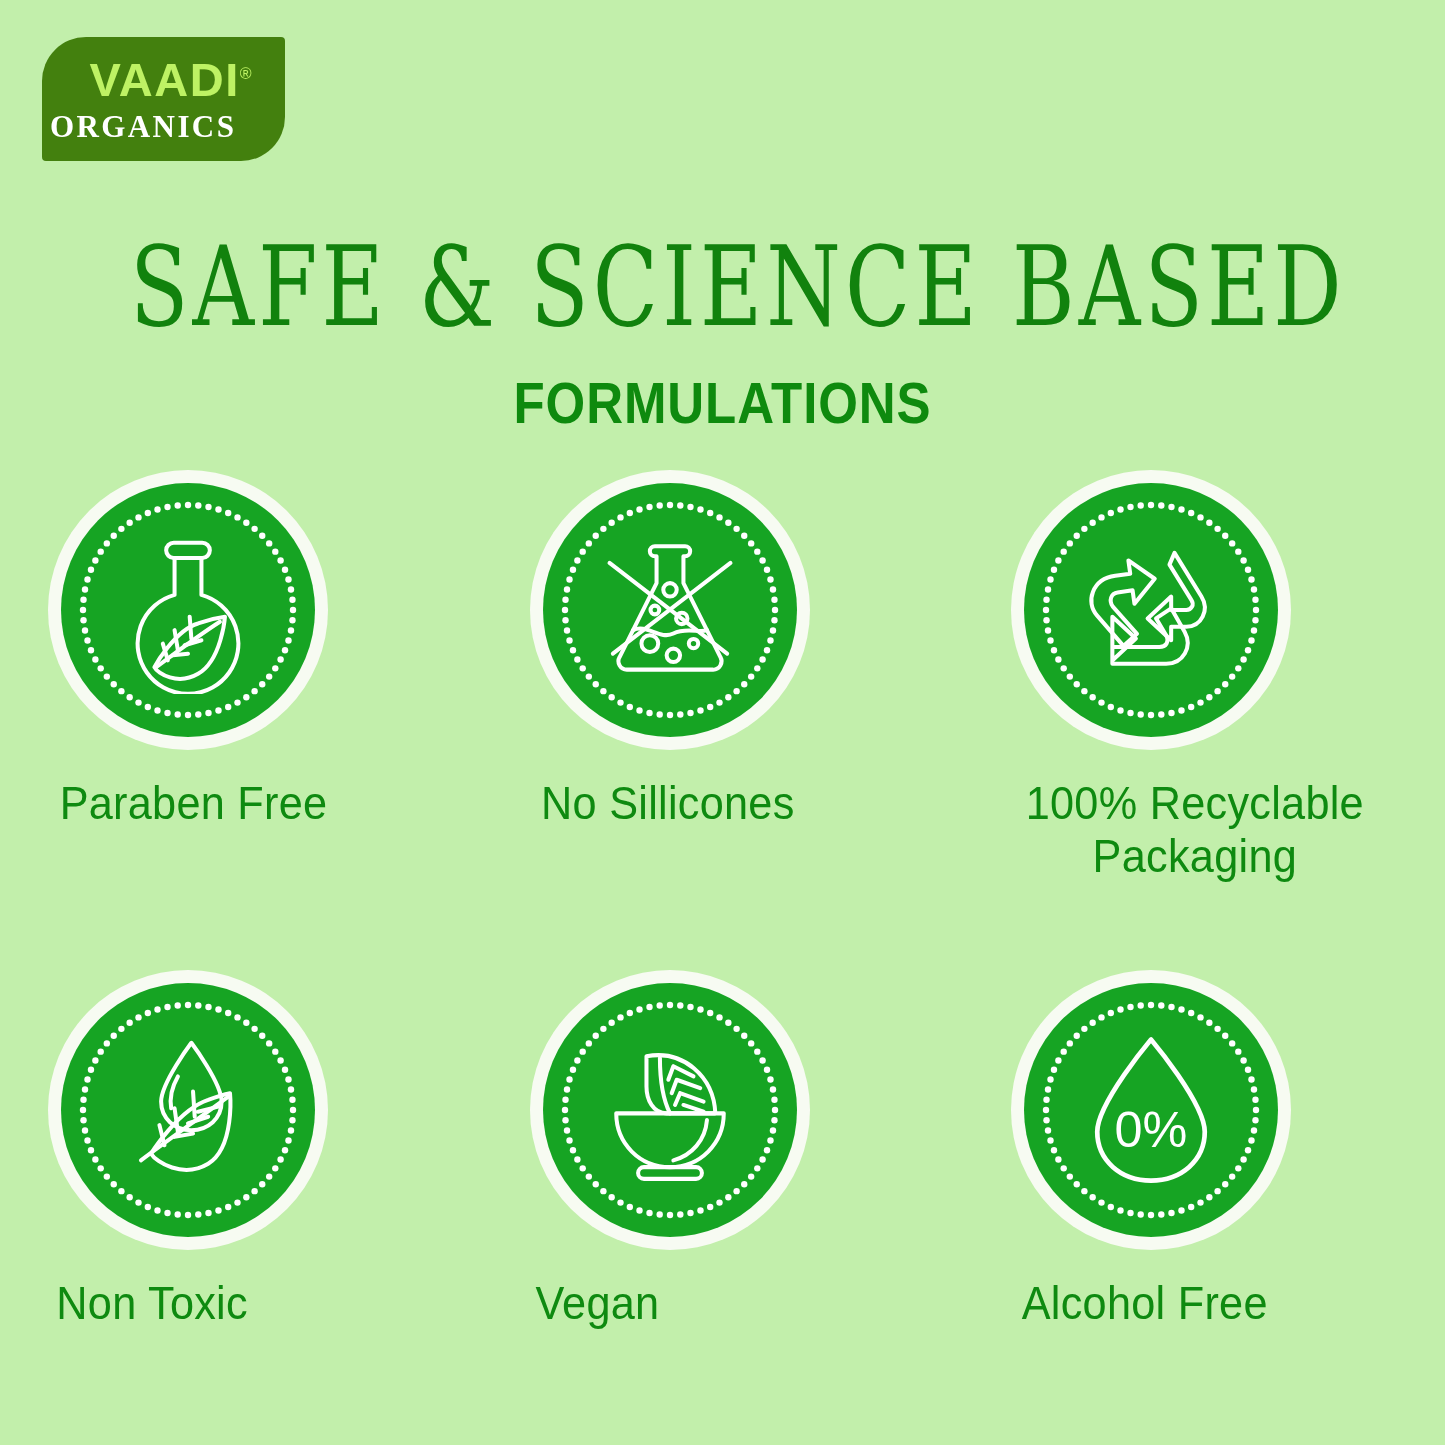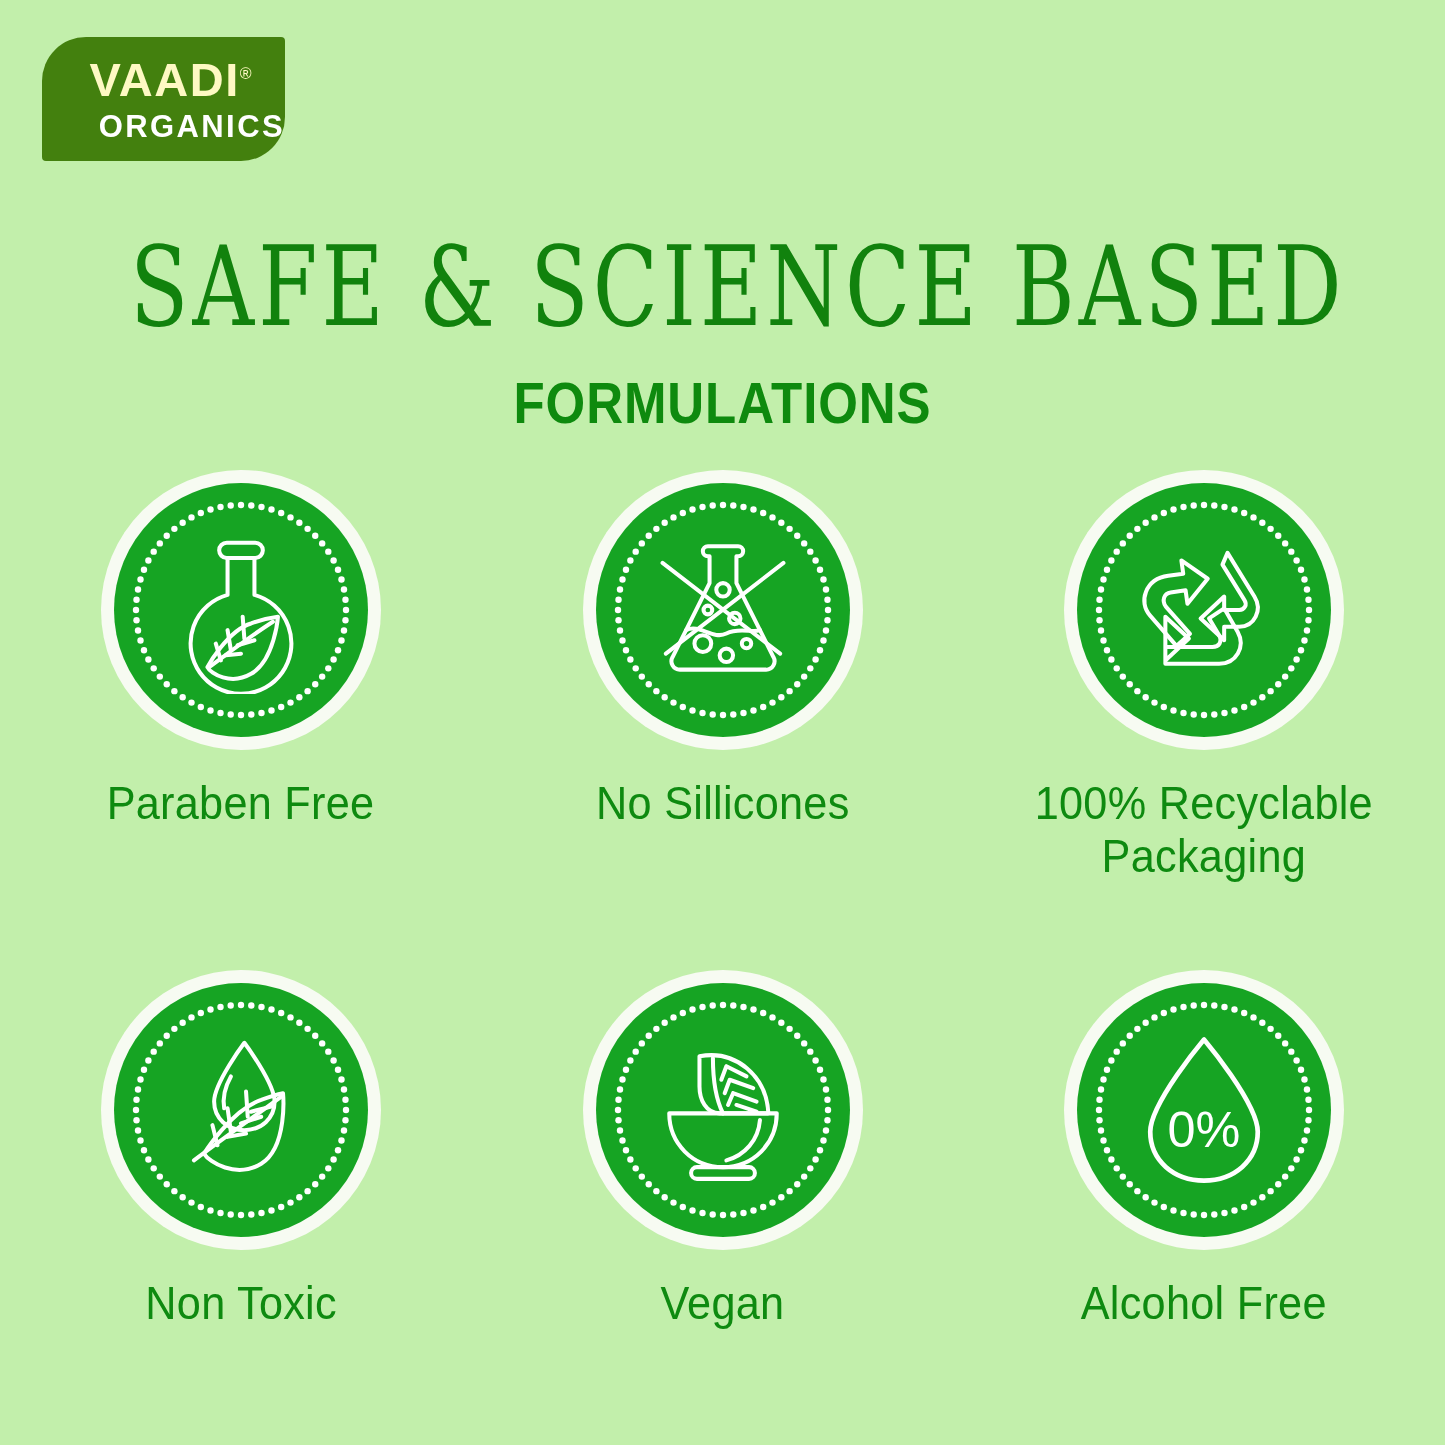--- a/index.html
+++ b/index.html
@@ -25,43 +25,43 @@
     background: #43800e;
     border-radius: 44px 4px 44px 4px;
     box-sizing: border-box;
   }
   .logo-wordmark {
     position: absolute;
     left: 0;
     top: 19px;
     width: 100%;
     text-align: center;
-    color: #fef9c3;
+    color: #bef264;
     font-family: "Liberation Sans", sans-serif;
     font-weight: bold;
     font-size: 47px;
     letter-spacing: 1.5px;
     line-height: 1;
     padding-left: 14px;
     box-sizing: border-box;
   }
   .logo-reg {
     font-size: 16px;
     vertical-align: super;
     letter-spacing: 0;
     font-weight: normal;
   }
   .logo-sub {
     position: absolute;
     left: 0;
     top: 74px;
     width: 100%;
-    text-align: right;
+    text-align: left;
     color: #ffffff;
-    font-family: Liberation Sans, sans-serif;
+    font-family: Liberation Serif, serif;
     font-weight: bold;
     font-size: 31px;
     letter-spacing: 2.4px;
     line-height: 1;
     padding-left: 8px;
     box-sizing: border-box;
   }
 
   
   .headline {
@@ -112,21 +112,22 @@
     height: 450px;
     display: flex;
   }
   .row-1 { top: 0; }
   .row-2 { top: 500px; }
 
   .cell {
     flex: 1 1 0;
     display: flex;
     flex-direction: column;
-    align-items: center;
+    align-items: flex-start;
+    padding-left: 48px;
   }
 
   .badge {
     width: 280px;
     height: 280px;
     border-radius: 50%;
     background: #f7fbf2;
     display: flex;
     align-items: center;
     justify-content: center;

